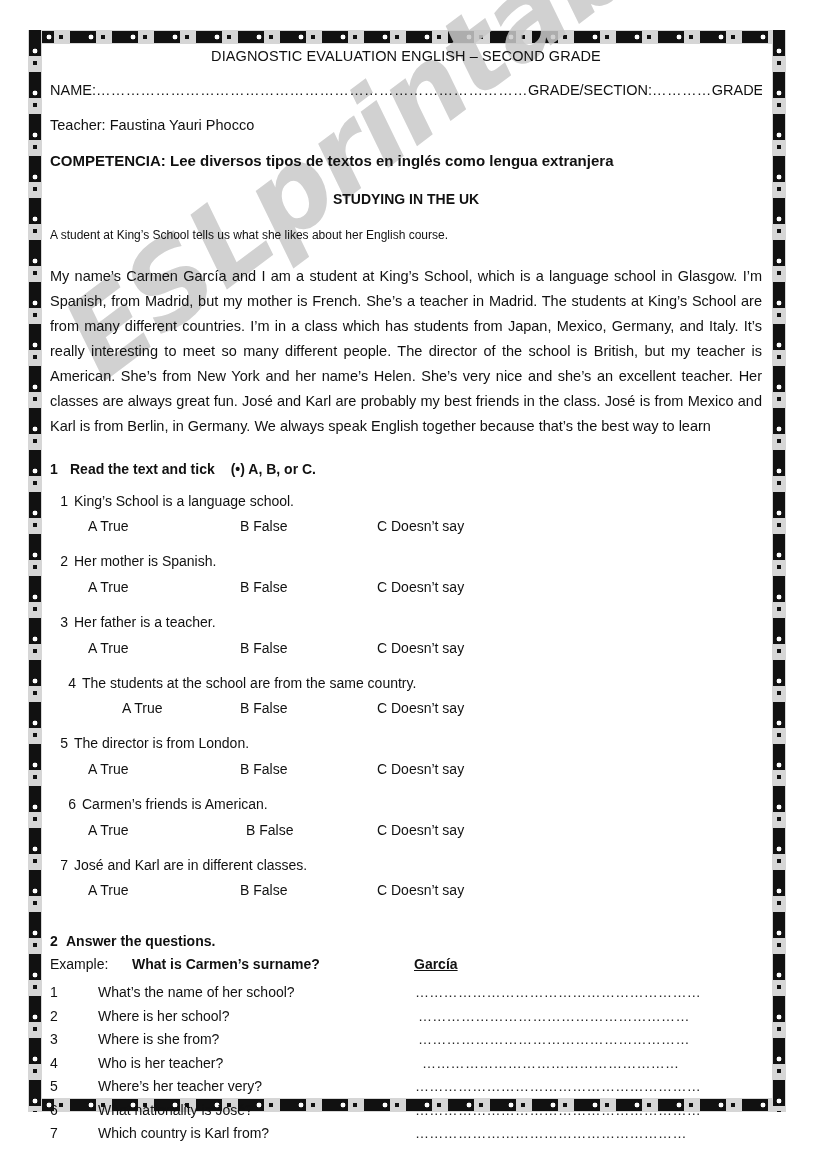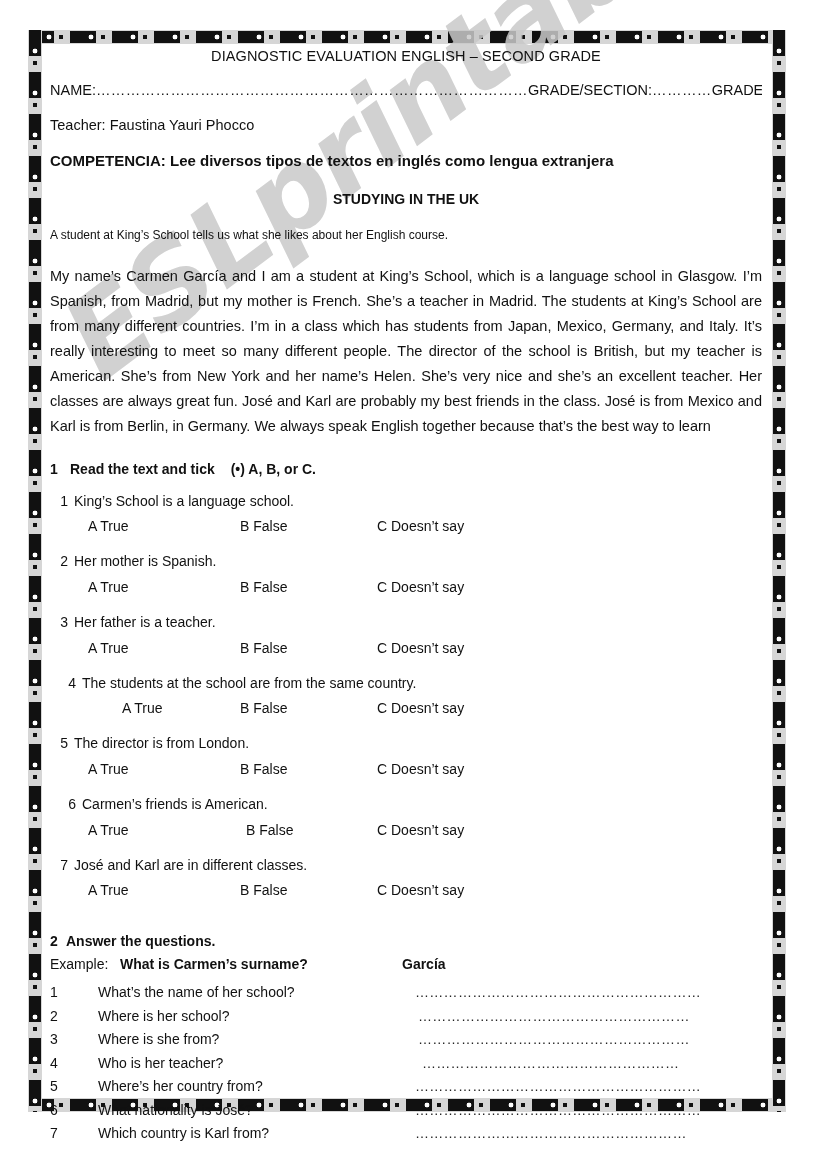--- a/index.html
+++ b/index.html
@@ -184,22 +184,22 @@
   }
   .ex2-heading .num { display: inline-block; min-width: 16px; }
 
   .example-row {
     position: relative;
     height: 22px;
     font-size: 14px;
     margin: 0 0 6px 0;
   }
   .example-label { position: absolute; left: 0; top: 0; }
-  .example-q { position: absolute; left: 70px; top: 0; font-weight: 700; }
-  .example-a { position: absolute; left: 352px; top: 0; font-weight: 700; }
+  .example-q { position: absolute; left: 82px; top: 0; font-weight: 700; }
+  .example-a { position: absolute; left: 364px; top: 0; font-weight: 700; text-decoration: underline; }
 
   .qa-row {
     position: relative;
     height: 23.5px;
     font-size: 14px;
   }
   .qa-num { position: absolute; left: 0; top: 0; }
   .qa-text { position: absolute; left: 48px; top: 0; }
   .qa-dots {
     position: absolute;
@@ -332,21 +332,21 @@
           <span class="qa-text">Where is she from?</span>
           <span class="qa-dots" style="left: 368px;">…………………………………………………</span>
         </div>
         <div class="qa-row">
           <span class="qa-num">4</span>
           <span class="qa-text">Who is her teacher?</span>
           <span class="qa-dots" style="left: 372px;">………………………………………………</span>
         </div>
         <div class="qa-row">
           <span class="qa-num">5</span>
-          <span class="qa-text">Where’s her country from?</span>
+          <span class="qa-text">Where’s her teacher very?</span>
           <span class="qa-dots" style="left: 365px;">……………………………………………………</span>
         </div>
         <div class="qa-row">
           <span class="qa-num">6</span>
           <span class="qa-text">What nationality is José?</span>
           <span class="qa-dots" style="left: 365px;">……………………………………………………</span>
         </div>
         <div class="qa-row">
           <span class="qa-num">7</span>
           <span class="qa-text">Which country is Karl from?</span>

